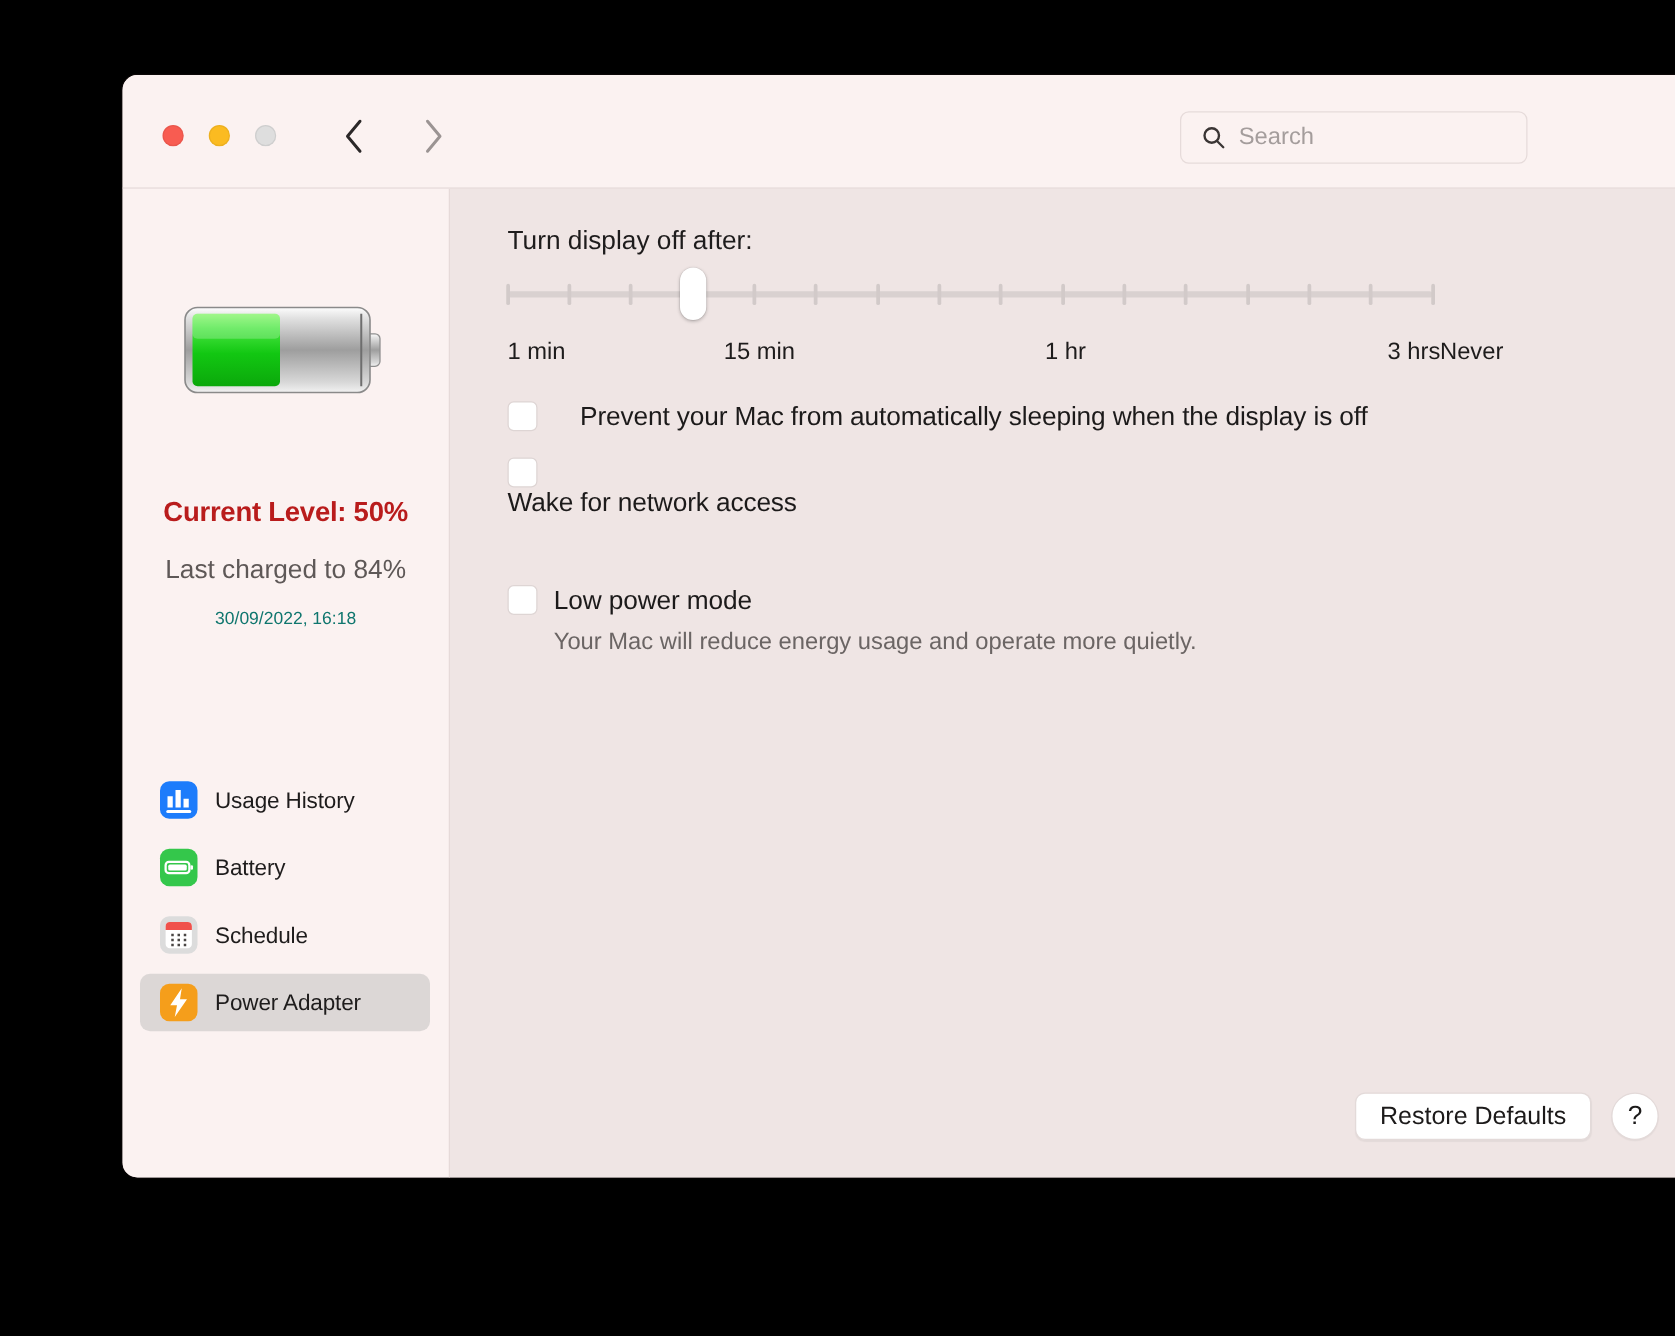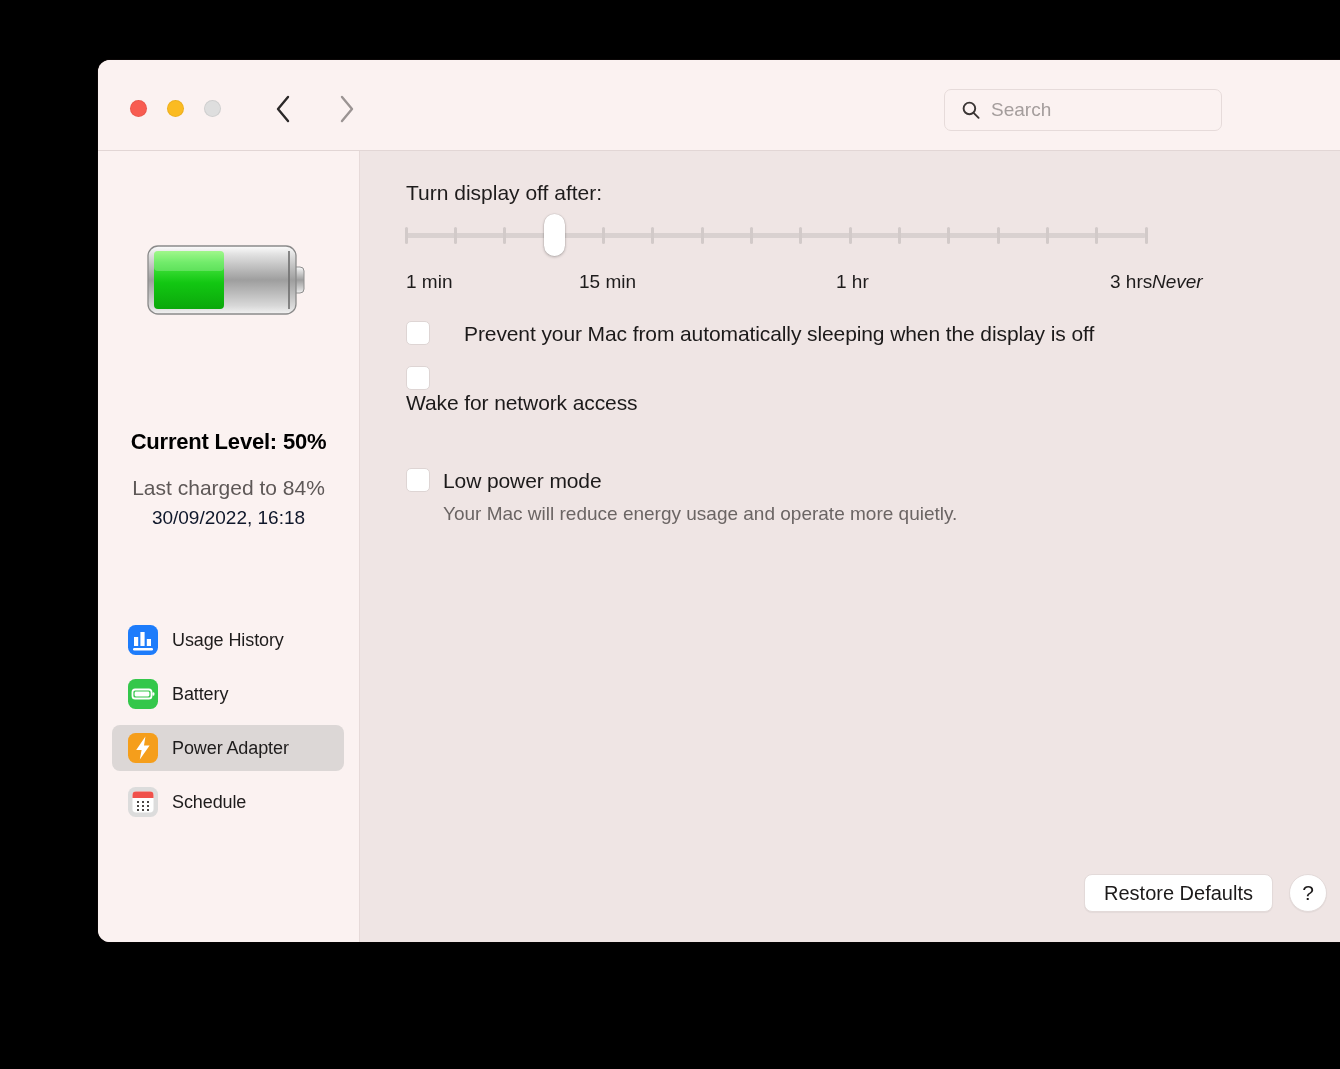--- a/index.html
+++ b/index.html
@@ -80,23 +80,23 @@
     position: relative;
   }
   .batt-art {
     position: absolute; left: 50%; top: 90px; transform: translateX(-50%);
     width: 166px; height: 78px;
   }
   .batt-texts {
     position: absolute; left: 0; right: 0; top: 246px;
     text-align: center;
   }
-  .batt-level { font-size: 22px; font-weight: bold; color: #000000; letter-spacing: -0.2px; margin-top: 32px; }
+  .batt-level { font-size: 22px; font-weight: bold; color: #b91c1c; letter-spacing: -0.2px; }
   .batt-last  { font-size: 21px; color: #5E5857; margin-top: 21px; }
-  .batt-date  { font-size: 19px; color: #0f172a; margin-top: 7px; }
+  .batt-date  { font-size: 14px; color: #0f766e; margin-top: 18px; }
 
   .navlist { position: absolute; left: 14px; top: 466px; width: 232px; }
   .navitem {
     display: flex; align-items: center;
     height: 46px; padding-left: 15px;
     border-radius: 8px;
     margin-bottom: 8px;
   }
   .navitem.selected { background: #DCD7D6; }
   .navitem .nicon { width: 32px; height: 32px; flex: 0 0 32px; margin-right: 13px; }
@@ -262,46 +262,46 @@
           <div class="navitem">
             <svg class="nicon" viewBox="0 0 32 32">
               <rect x="1" y="1" width="30" height="30" rx="7.5" fill="#34C74B"></rect>
               <rect x="5.5" y="11.5" width="19" height="9" rx="2.6" fill="none" stroke="#FFF" stroke-width="1.8"></rect>
               <rect x="7.6" y="13.6" width="14.8" height="4.8" rx="1.3" fill="#FFF"></rect>
               <rect x="25.4" y="14.2" width="2" height="3.6" rx="1" fill="#FFF"></rect>
             </svg>
             <span class="nlabel">Battery</span>
           </div>
 
-          <div class="navitem selected">
-            <svg class="nicon" viewBox="0 0 32 32">
-              <rect x="1" y="1" width="30" height="30" rx="7.5" fill="#F59E1B"></rect>
-              <path d="M18.4 4.5 L9.2 18.1 L14.6 18.1 L12.8 27.6 L22.6 13.4 L17.0 13.4 Z" fill="#FFF"></path>
-            </svg>
-            <span class="nlabel">Power Adapter</span>
-          </div>
-
           <div class="navitem">
             <svg class="nicon" viewBox="0 0 32 32">
               <rect x="1" y="1" width="30" height="30" rx="7.5" fill="#DCDCDC"></rect>
               <rect x="5.5" y="5.5" width="21" height="21" rx="3.4" fill="#FFFFFF"></rect>
               <path d="M5.5 8.9 A3.4 3.4 0 0 1 8.9 5.5 L23.1 5.5 A3.4 3.4 0 0 1 26.5 8.9 L26.5 12 L5.5 12 Z" fill="#F0514B"></path>
               <g fill="#4A4644">
                 <rect x="10" y="15" width="2" height="2"></rect>
                   <rect x="15" y="15" width="2" height="2"></rect>
                   <rect x="20" y="15" width="2" height="2"></rect>
                 <rect x="10" y="19" width="2" height="2"></rect>
                   <rect x="15" y="19" width="2" height="2"></rect>
                   <rect x="20" y="19" width="2" height="2"></rect>
                 <rect x="10" y="23" width="2" height="2"></rect>
                   <rect x="15" y="23" width="2" height="2"></rect>
                   <rect x="20" y="23" width="2" height="2"></rect>
               </g>
             </svg>
             <span class="nlabel">Schedule</span>
+          </div>
+
+          <div class="navitem selected">
+            <svg class="nicon" viewBox="0 0 32 32">
+              <rect x="1" y="1" width="30" height="30" rx="7.5" fill="#F59E1B"></rect>
+              <path d="M18.4 4.5 L9.2 18.1 L14.6 18.1 L12.8 27.6 L22.6 13.4 L17.0 13.4 Z" fill="#FFF"></path>
+            </svg>
+            <span class="nlabel">Power Adapter</span>
           </div>
 
         </div>
       </div>
 
       <div class="content">
 
         <div class="slider-title">Turn display off after:</div>
 
         <div class="slider-wrap">
@@ -325,21 +325,21 @@
               <div class="tick" style="left: 738.5px;"></div>
             </div>
           <div class="thumb" id="thumb" style="left: 137.5px;"></div>
         </div>
 
         <div class="slider-labels" id="slabels">
             <div class="slabel" style="left: 0px;">1 min</div>
             <div class="slabel" style="left: 173px;">15 min</div>
             <div class="slabel" style="left: 430px;">1 hr</div>
             <div class="slabel" style="left: 668px; margin-left: 36px;">3 hrs</div>
-            <div class="slabel" style="left: 746px; font-style: italic;">Never</div>
+            <div class="slabel" style="left: 746px;">Never</div>
           </div>
 
         <div class="opt-row" style="left:46px; top:170px; width:780px;gap:21px;">
           <span class="cbox"></span>
           <span class="opt-label">Prevent your Mac from automatically sleeping when the display is off</span>
         </div>
 
         <div class="opt-row" style="left:46px; top:215px; width:780px;flex-direction:column;">
           <span class="cbox"></span>
           <span class="opt-label">Wake for network access</span>

